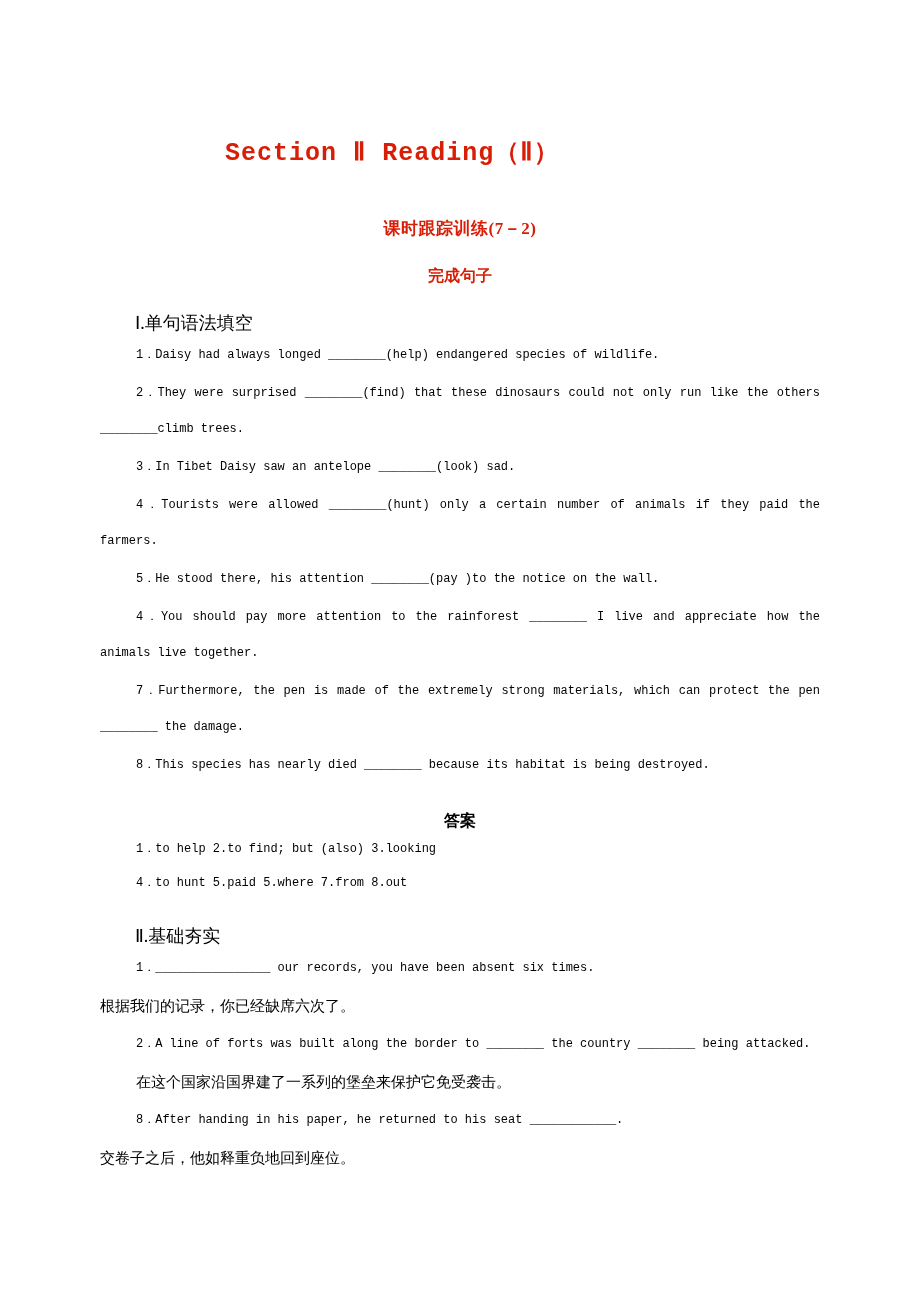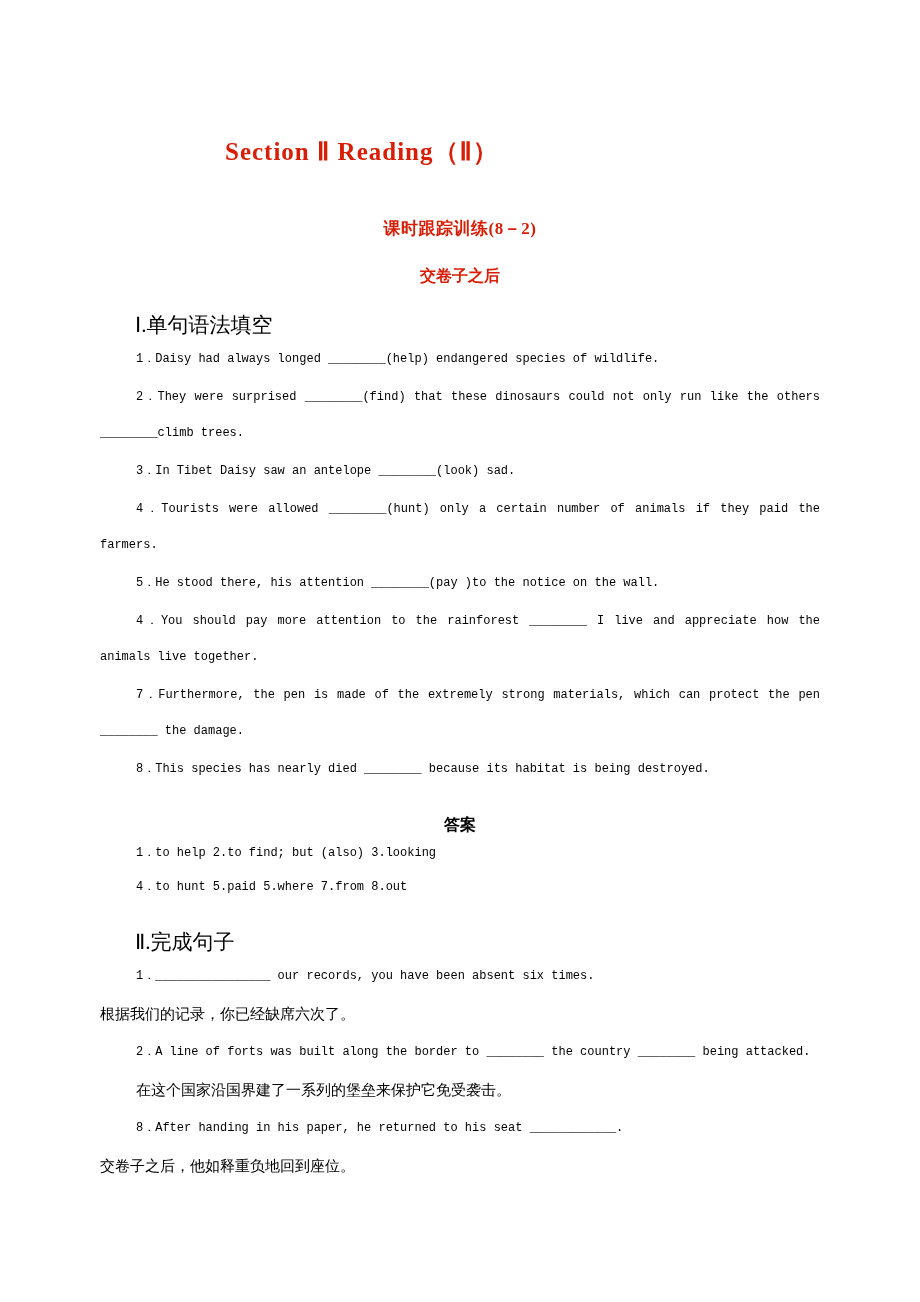--- a/index.html
+++ b/index.html
@@ -24,41 +24,41 @@
   }
   .doc-title {
     color: #d81e06;
     font-size: 25px;
     font-weight: bold;
     letter-spacing: 1px;
     text-align: left;
     padding-left: 125px;
     margin-top: 135px;
     margin-bottom: 0;
-    font-family: Liberation Serif, serif;
+    font-family: Liberation Mono, monospace;
   }
   .subtitle {
     color: #d81e06;
     font-size: 17px;
     font-weight: bold;
     text-align: center;
     margin-top: 49px;
     letter-spacing: 0.5px;
     font-family: "Liberation Serif", serif;
   }
   .section-head {
     color: #d81e06;
     font-size: 16px;
     font-weight: bold;
     text-align: center;
     margin-top: 26px;
     font-family: "Liberation Serif", serif;
   }
   .part-head {
-    font-size: 21px;
+    font-size: 18px;
     margin-top: 24px;
     margin-left: 35px;
     font-family: "Liberation Serif", serif;
   }
   .q {
     font-size: 12px;
     line-height: 36px;
     margin-top: 2px;
     text-align: justify;
     text-justify: inter-ideograph;
@@ -84,41 +84,41 @@
     font-size: 15px;
   }
 </style>
 </head>
 <body>
 
 <div class="page">
 
   <h1 class="doc-title">Section Ⅱ  Reading（Ⅱ）</h1>
 
-  <div class="subtitle">课时跟踪训练(8－2)</div>
+  <div class="subtitle">课时跟踪训练(7－2)</div>
 
-  <div class="section-head">交卷子之后</div>
+  <div class="section-head">完成句子</div>
 
   <div class="part-head">Ⅰ.单句语法填空</div>
 
   <div class="q"><span class="indent"></span><span>1．Daisy had always longed ________(help) endangered species of wildlife.</span></div>
   <div class="q"><span class="indent"></span><span>2．They were surprised ________(find) that these dinosaurs could not only run like the others ________climb trees.</span></div>
   <div class="q"><span class="indent"></span><span>3．In Tibet Daisy saw an antelope ________(look) sad.</span></div>
   <div class="q"><span class="indent"></span><span>4．Tourists were allowed ________(hunt) only a certain number of animals if they paid the farmers.</span></div>
   <div class="q"><span class="indent"></span><span>5．He stood there, his attention ________(pay )to the notice on the wall.</span></div>
   <div class="q"><span class="indent"></span><span>4．You should pay more attention to the rainforest ________ I live and appreciate how the animals live together.</span></div>
   <div class="q"><span class="indent"></span><span>7．Furthermore, the pen is made of the extremely strong materials, which can protect the pen ________ the damage.</span></div>
   <div class="q"><span class="indent"></span><span>8．This species has nearly died ________ because its habitat is being destroyed.</span></div>
 
   <div class="answers-head">答案</div>
 
   <div class="ans-line">1．to help  2.to find; but (also)  3.looking</div>
   <div class="ans-line">4．to hunt  5.paid  5.where  7.from  8.out</div>
 
-  <div class="part-head">Ⅱ.完成句子</div>
+  <div class="part-head">Ⅱ.基础夯实</div>
 
   <div class="q"><span class="indent"></span><span>1．________________ our records, you have been absent six times.</span></div>
   <div class="q cn">根据我们的记录，你已经缺席六次了。</div>
 
   <div class="q"><span class="indent"></span><span>2．A line of forts was built along the border to ________ the country ________ being attacked.</span></div>
   <div class="q cn"><span class="indent"></span><span>在这个国家沿国界建了一系列的堡垒来保护它免受袭击。</span></div>
 
   <div class="q"><span class="indent"></span><span>8．After handing in his paper, he returned to his seat ____________.</span></div>
   <div class="q cn">交卷子之后，他如释重负地回到座位。</div>
 

